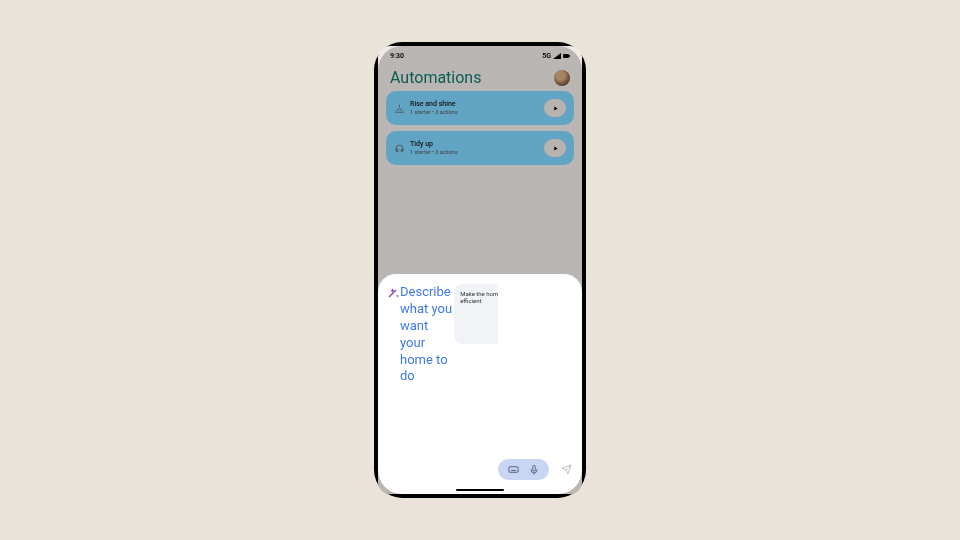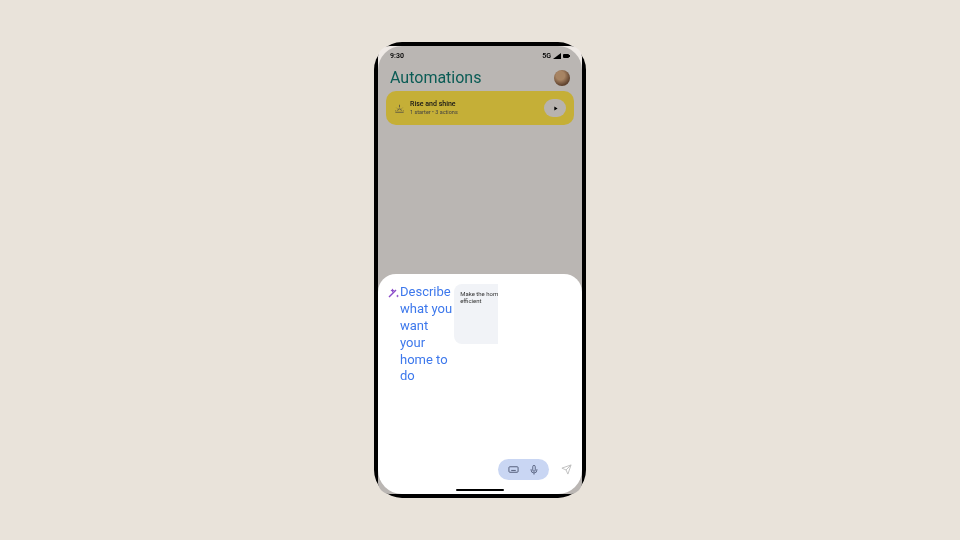--- a/index.html
+++ b/index.html
@@ -60,21 +60,21 @@
   .avatar {
     width: 16px; height: 16px; border-radius: 50%;
     background: radial-gradient(circle at 40% 35%, #d7a97f 30%, #7a553b 70%);
   }
   .section-label {
     font-size: 6.5px; font-weight: 600; padding: 6px 12px 4px;
     color: #333; position: relative; z-index: 1;
   }
   .automation-list { padding: 0 8px; position: relative; z-index: 1; }
   .automation-card {
-    background: #fde047;
+    background: #7dd3fc;
     border-radius: 10px;
     padding: 8px 8px;
     margin-bottom: 6px;
     display: flex;
     align-items: center;
     gap: 6px;
   }
   .auto-icon {
     width: 10px; height: 10px; display: flex; align-items: center; justify-content: center;
     color: #444;
@@ -198,20 +198,37 @@
           <div class="auto-sub">1 starter • 3 actions</div>
         </div>
         <div class="play-btn">
           <svg width="7" height="7" viewBox="0 0 24 24" fill="#000">
               <path d="M8 5v14l11-7z"></path>
             </svg>
         </div>
       </div>
 
 
+      <div class="automation-card">
+        <div class="auto-icon">
+          <svg width="9" height="9" viewBox="0 0 24 24" fill="none" stroke="#555" stroke-width="2">
+              <path d="M3 18v-6a9 9 0 0 1 18 0v6"></path>
+              <path d="M21 19a2 2 0 0 1-2 2h-1a2 2 0 0 1-2-2v-3a2 2 0 0 1 2-2h3zM3 19a2 2 0 0 0 2 2h1a2 2 0 0 0 2-2v-3a2 2 0 0 0-2-2H3z"></path>
+            </svg>
+        </div>
+        <div class="auto-text">
+          <div class="auto-title">Tidy up</div>
+          <div class="auto-sub">1 starter • 3 actions</div>
+        </div>
+        <div class="play-btn">
+          <svg width="7" height="7" viewBox="0 0 24 24" fill="#000">
+              <path d="M8 5v14l11-7z"></path>
+            </svg>
+        </div>
+      </div>
 
     </div>
 
     <div class="scrim"></div>
 
     <div class="sheet">
       <div class="wand-icon">
         <svg width="12" height="12" viewBox="0 0 24 24">
             <path d="M7.5 5.6L5 7l2.5 1.4L9 11l1.4-2.6L13 7l-2.6-1.4L9 3 7.5 5.6zM19 15l-1 2-2 1 2 1 1 2 1-2 2-1-2-1-1-2zM3 21L17 7l-2-2L1 19l2 2z" fill="#8a4bc9"></path>
           </svg>

